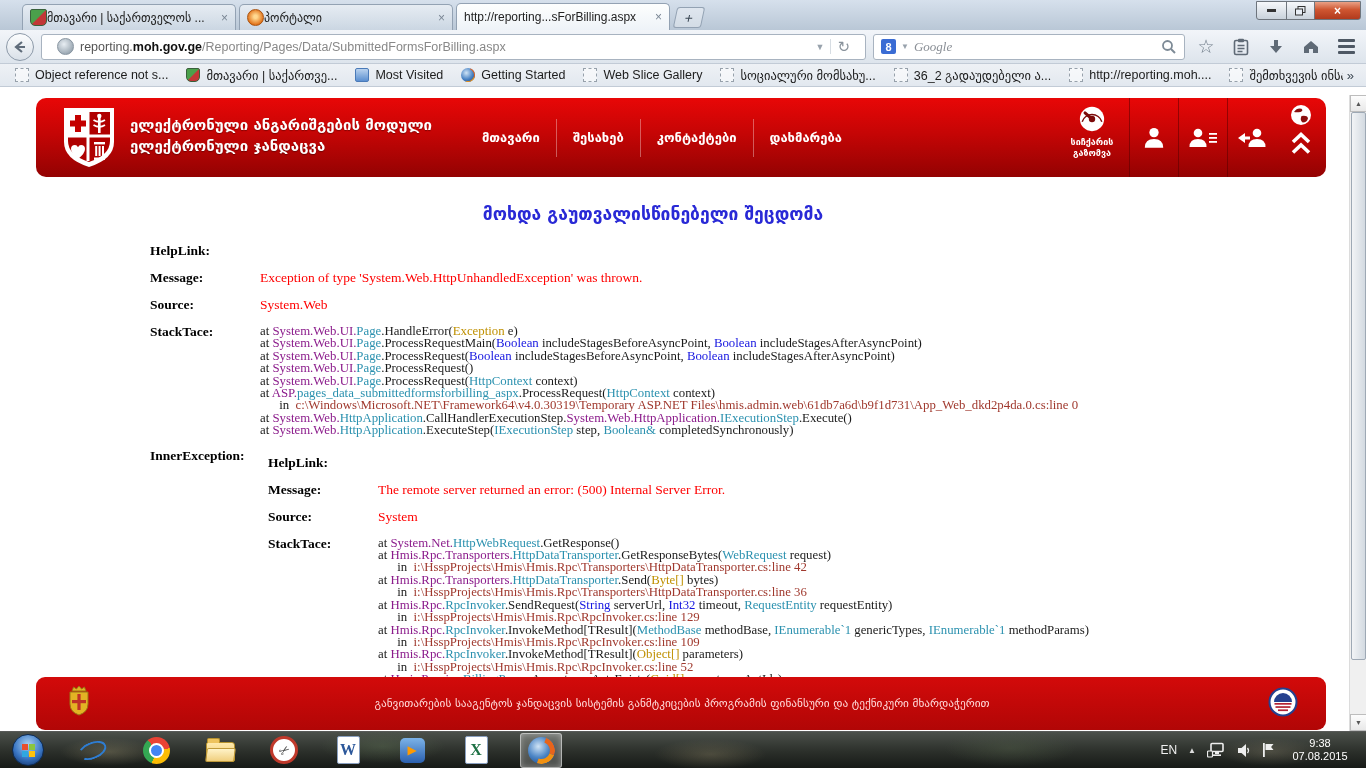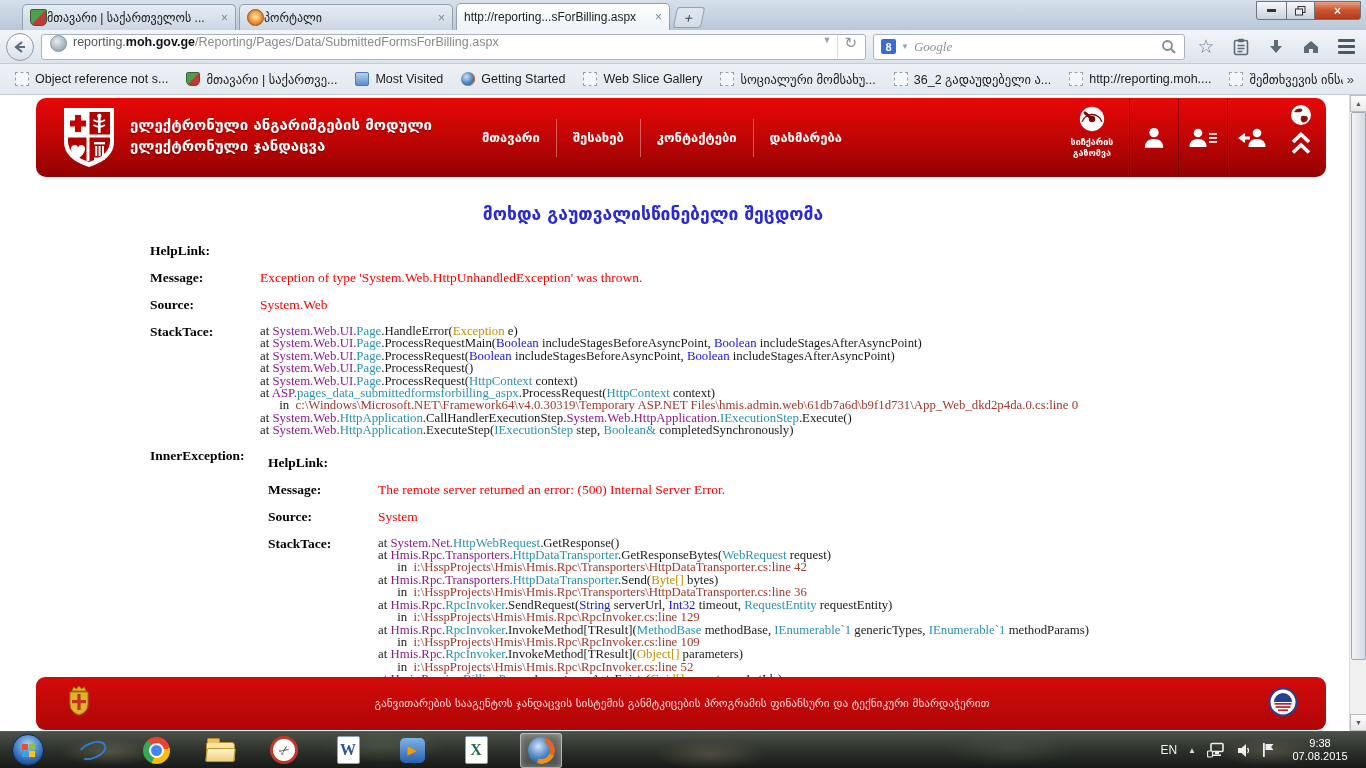--- a/index.html
+++ b/index.html
@@ -30,41 +30,41 @@
   .wbtn.close{width:45px;background:linear-gradient(#e9a186,#cf5631 45%,#b13a1d);border-radius:0 0 3px 0;color:#fff;font-weight:bold;font-size:12px;}
   .minbar{width:9px;height:3px;background:#333;}
 
   
   .navbar{position:absolute;top:30px;left:0;right:0;height:34px;
           background:linear-gradient(#f2f5f9,#dde4ec);border-bottom:1px solid #c2cbd6;
           display:flex;align-items:center;padding:0 6px;box-sizing:border-box;gap:7px;}
   .backbtn{width:26px;height:26px;border-radius:50%;border:1px solid #8d9aa9;flex:0 0 auto;
            background:linear-gradient(#fcfdfe,#d9e0e8);display:flex;align-items:center;justify-content:center;}
   .urlbar{flex:1 1 auto;height:24px;background:#fff;border:1px solid #a8b3c0;border-radius:3px;
-          display:flex;padding:0 8px;gap:6px;min-width:0;}
+          display:flex;align-items:center;padding:0 15px;gap:6px;min-width:0;}
   .url-globe{width:15px;height:15px;border-radius:50%;background:radial-gradient(circle at 40% 35%,#e8eef3,#9aa7b2 75%);border:1px solid #8794a0;flex:0 0 auto;}
   .url-text{flex:1;font-size:12.5px;white-space:nowrap;overflow:hidden;color:#777;}
   .url-text .dpre{color:#555;}
   .url-text .dom{color:#111;font-weight:bold;}
   .url-text .pth{color:#888;}
   .url-caret{color:#98a2ac;font-size:9px;}
   .url-reload{color:#8a939c;font-size:15px;border-left:1px solid #d7dde3;padding-left:6px;line-height:15px;}
   .searchbar{flex:0 0 296px;height:24px;background:#fff;border:1px solid #a8b3c0;border-radius:3px;
              display:flex;align-items:center;padding:0 7px;gap:5px;}
   .g8{width:15px;height:15px;border-radius:2px;background:#3a6cd4;color:#fff;font-size:11px;font-weight:bold;
       display:flex;align-items:center;justify-content:center;}
   .search-caret{color:#98a2ac;font-size:8px;}
   .search-text{flex:1;font-style:italic;color:#8a8f96;font-size:13px;font-family:"Liberation Serif",serif;}
   .toolicon{flex:0 0 auto;width:28px;height:26px;display:flex;align-items:center;justify-content:center;color:#5f6a76;}
   .star{font-size:19px;line-height:19px;color:#6f7b88;}
   .hamb{display:flex;flex-direction:column;gap:3px;}
   .hamb i{display:block;width:17px;height:3px;background:#4e5864;border-radius:1px;}
 
   
-  .bmbar{position:absolute;top:64px;left:0;right:0;height:31px;background:linear-gradient(#eef1f5,#e2e8ef);
+  .bmbar{position:absolute;top:64px;left:0;right:0;height:23px;background:linear-gradient(#eef1f5,#e2e8ef);
          border-bottom:1px solid #c2cbd6;display:flex;align-items:center;padding:0 8px;box-sizing:border-box;}
   .bm-items{display:flex;align-items:center;gap:4px;flex:1;min-width:0;overflow:hidden;}
   .bm{display:flex;align-items:center;gap:6px;padding:3px 7px;border-radius:3px;font-size:12.5px;color:#1c1c1c;white-space:nowrap;}
   .bm-ic{width:14px;height:14px;box-sizing:border-box;flex:0 0 auto;}
   .bm-dashed{border:1px dashed #97a1ab;background:rgba(255,255,255,.55);}
   .bm-shield{background:linear-gradient(135deg,#4ba04b 48%,#c23737 52%);border:1px solid #39603b;border-radius:2px 2px 5px 5px;}
   .bm-most-visited{background:linear-gradient(#b9d2ee,#5b8fd0);border:1px solid #4a7ab8;border-radius:2px;}
   .bm-firefox{border-radius:50%;background:radial-gradient(circle at 38% 35%,#cfe3f5,#4d86c6 50%,#2a5d9e 75%);position:relative;overflow:hidden;}
   .bm-firefox::after{content:"";position:absolute;inset:-2px;border-radius:50%;border:3px solid transparent;
                      border-right-color:#e8641b;border-bottom-color:#f29111;transform:rotate(-25deg);}

